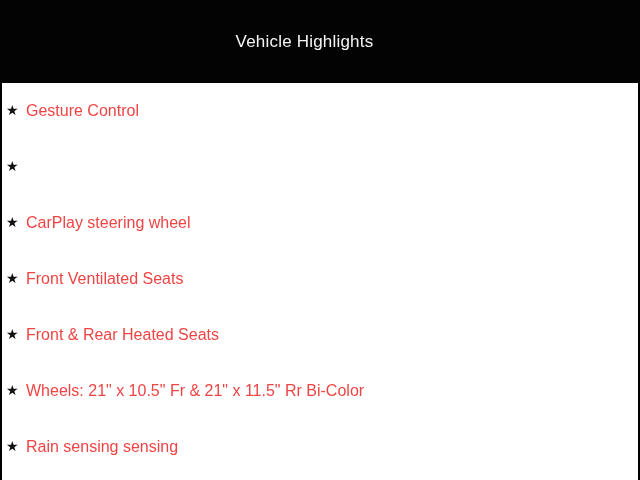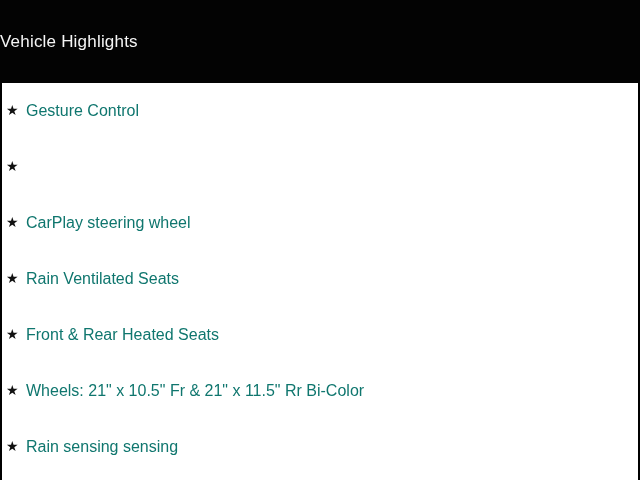--- a/index.html
+++ b/index.html
@@ -17,21 +17,21 @@
     width: 640px;
     height: 480px;
     display: flex;
     flex-direction: column;
   }
   .header-bar {
     height: 83px;
     background: #030303;
     display: flex;
     align-items: center;
-    justify-content: flex-start;
+    justify-content: center;
     padding-right: 31px;
     box-sizing: border-box;
     flex: 0 0 auto;
   }
   .header-title {
     color: #f5f5f5;
     font-size: 17px;
     font-weight: 400;
     letter-spacing: 0.2px;
   }
@@ -57,21 +57,21 @@
     font-size: 14px;
     color: #111111;
     width: 20px;
     flex: 0 0 auto;
     text-align: left;
     line-height: 1;
     transform: translateY(-1px);
   }
   .item-label {
     font-size: 16px;
-    color: #0f766e;
+    color: #ef4444;
     line-height: 1.2;
   }
 </style>
 </head>
 <body>
 
 <div class="frame">
   <div class="header-bar">
     <span class="header-title">Vehicle Highlights</span>
   </div>
@@ -83,21 +83,21 @@
         </li>
         <li>
           <span class="star-icon">★</span>
         </li>
         <li>
           <span class="star-icon">★</span>
           <span class="item-label">CarPlay steering wheel</span>
         </li>
         <li>
           <span class="star-icon">★</span>
-          <span class="item-label">Rain Ventilated Seats</span>
+          <span class="item-label">Front Ventilated Seats</span>
         </li>
         <li>
           <span class="star-icon">★</span>
           <span class="item-label">Front &amp; Rear Heated Seats</span>
         </li>
         <li>
           <span class="star-icon">★</span>
           <span class="item-label">Wheels: 21" x 10.5" Fr &amp; 21" x 11.5" Rr Bi-Color</span>
         </li>
         <li>

